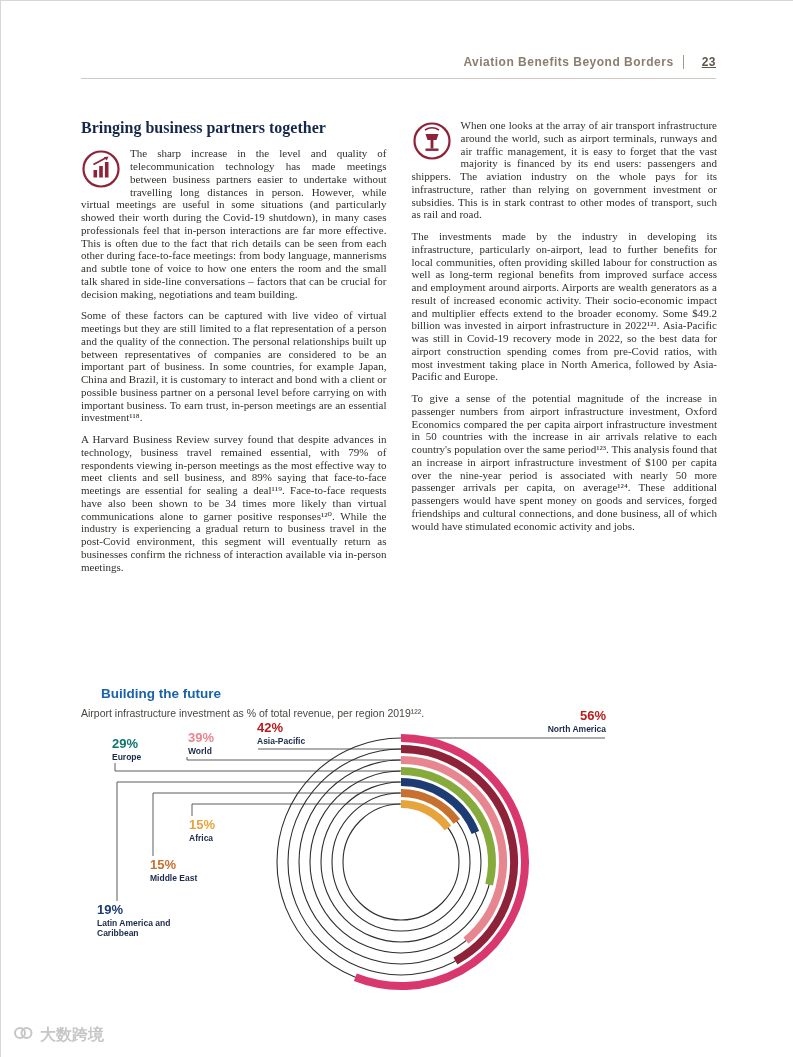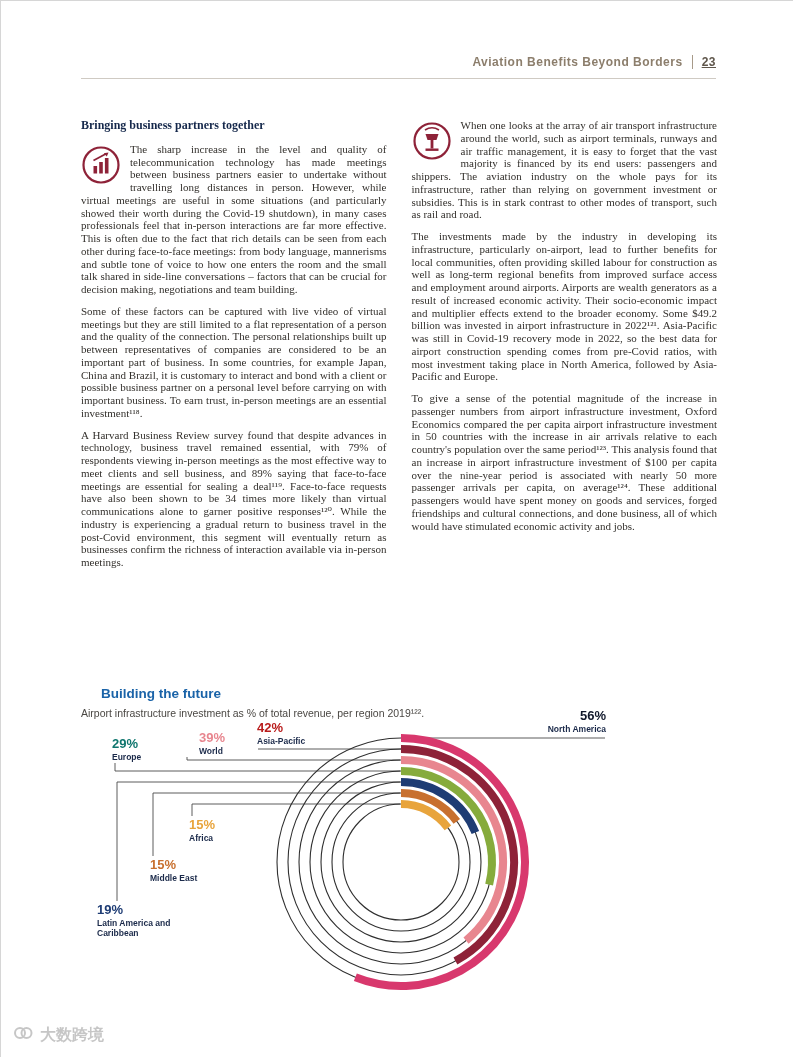--- a/index.html
+++ b/index.html
@@ -9,30 +9,30 @@
     font-family:"Liberation Serif","DejaVu Serif",serif;color:#33302c;
   }
   
   .running-head{
     position:absolute;top:54px;right:78px;
     font-family:"Liberation Sans","DejaVu Sans",sans-serif;
     font-size:12px;font-weight:bold;letter-spacing:.5px;color:#8c7e6c;
     display:flex;align-items:center;
   }
   .running-head .pageno{
-    margin-left:9px;padding-left:9px;border-left:1px solid #a79a89;color:#5f564b;text-decoration:underline;
+    margin-left:9px;padding-left:18px;border-left:1px solid #a79a89;color:#5f564b;text-decoration:underline;
   }
   .head-rule{position:absolute;top:77px;left:80px;right:78px;height:0;border-top:1px solid #cfcac3;}
 
   
   .columns{position:absolute;top:118px;left:80px;width:636px;display:flex;gap:25px;}
   .col{flex:1;min-width:0;}
   .col h2{
     font-family:"Liberation Serif","DejaVu Serif",serif;
-    font-size:12px;line-height:1.15;color:#15284b;margin:0 0 10px 0;font-weight:bold;
+    font-size:16px;line-height:1.15;color:#15284b;margin:0 0 10px 0;font-weight:bold;
   }
   .col p{
     font-size:11px;line-height:1.16;margin:0 0 9px 0;text-align:justify;color:#33302c;
   }
   .section-icon{float:left;width:40px;height:40px;margin:2px 9px 3px 0;}
   .section-icon svg{display:block;}
 
   
   .chart-area{position:absolute;top:684px;left:0;width:793px;height:340px;}
   .bf-title{
@@ -134,28 +134,28 @@
           <path d="M 400 70 A 91 91 0 0 1 488.14 183.63" fill="none" stroke="#86ab3c" stroke-width="8"></path>
           <circle cx="400" cy="161" r="80" fill="none" stroke="#2f2f2f" stroke-width="1.1"></circle>
           <path d="M 400 81 A 80 80 0 0 1 474.38 131.55" fill="none" stroke="#1e3c74" stroke-width="8"></path>
           <circle cx="400" cy="161" r="69" fill="none" stroke="#2f2f2f" stroke-width="1.1"></circle>
           <path d="M 400 92 A 69 69 0 0 1 455.82 120.44" fill="none" stroke="#c8702f" stroke-width="8"></path>
           <circle cx="400" cy="161" r="58" fill="none" stroke="#2f2f2f" stroke-width="1.1"></circle>
           <path d="M 400 103 A 58 58 0 0 1 446.92 126.91" fill="none" stroke="#e8a43c" stroke-width="8"></path>
         </svg>
       <div id="chart-labels">
           <div class="chart-label right" style="left: 519px; top: 8px; width: 86px;">
-            <div class="pct" style="color: #0f172a;">56%</div>
+            <div class="pct" style="color: #b91c1c;">56%</div>
             <div class="rname">North America</div>
           </div>
           <div class="chart-label" style="left: 256px; top: 20px; width: 120px;">
             <div class="pct" style="color: #b91c1c;">42%</div>
             <div class="rname">Asia-Pacific</div>
           </div>
-          <div class="chart-label" style="left: 198px; top: 30px; width: 80px;">
+          <div class="chart-label" style="left: 187px; top: 30px; width: 80px;">
             <div class="pct" style="color: rgb(232, 134, 143);">39%</div>
             <div class="rname">World</div>
           </div>
           <div class="chart-label" style="left: 111px; top: 36px; width: 80px;">
             <div class="pct" style="color: #0f766e;">29%</div>
             <div class="rname">Europe</div>
           </div>
           <div class="chart-label" style="left: 96px; top: 202px; width: 84px;">
             <div class="pct" style="color: rgb(30, 60, 116);">19%</div>
             <div class="rname">Latin America and Caribbean</div>

